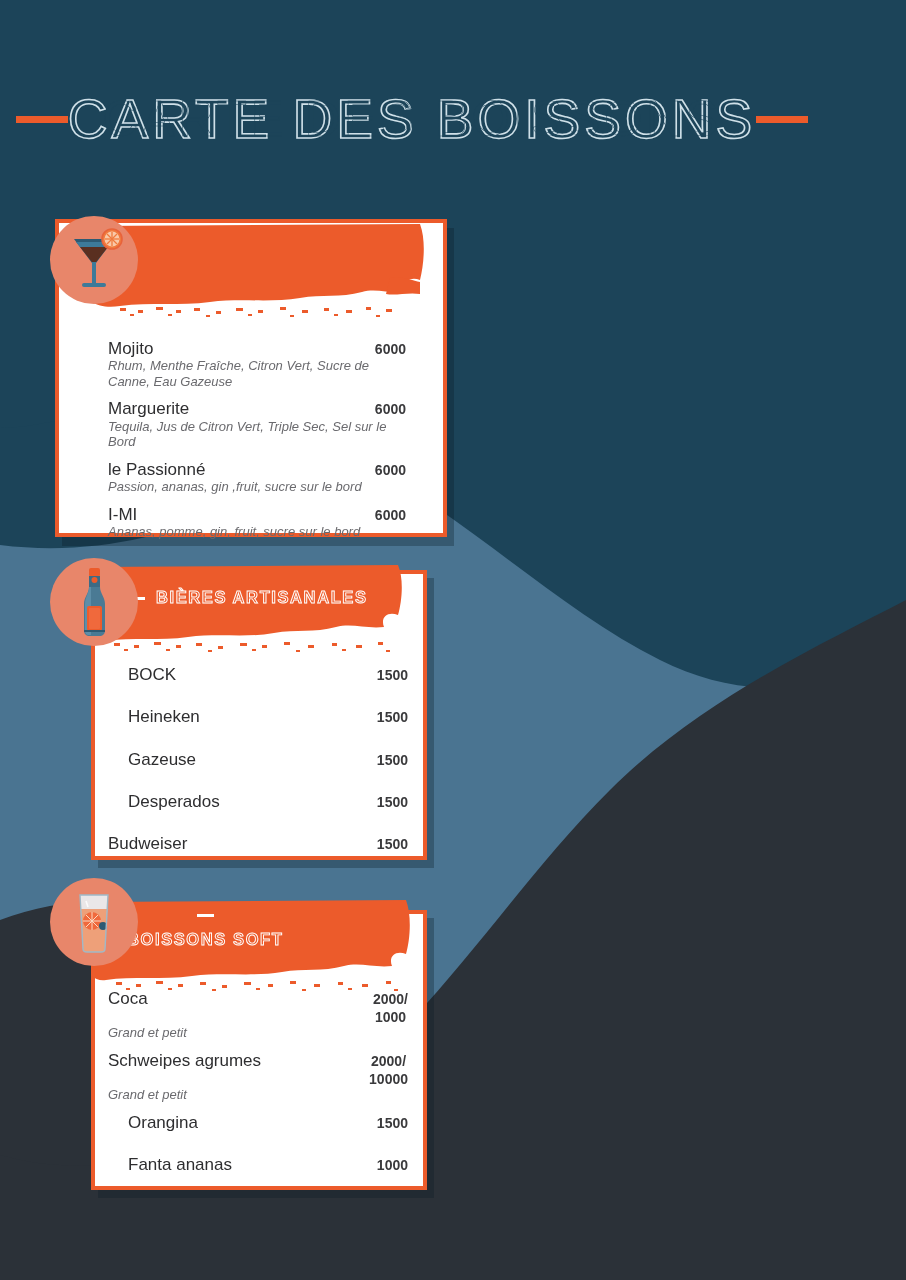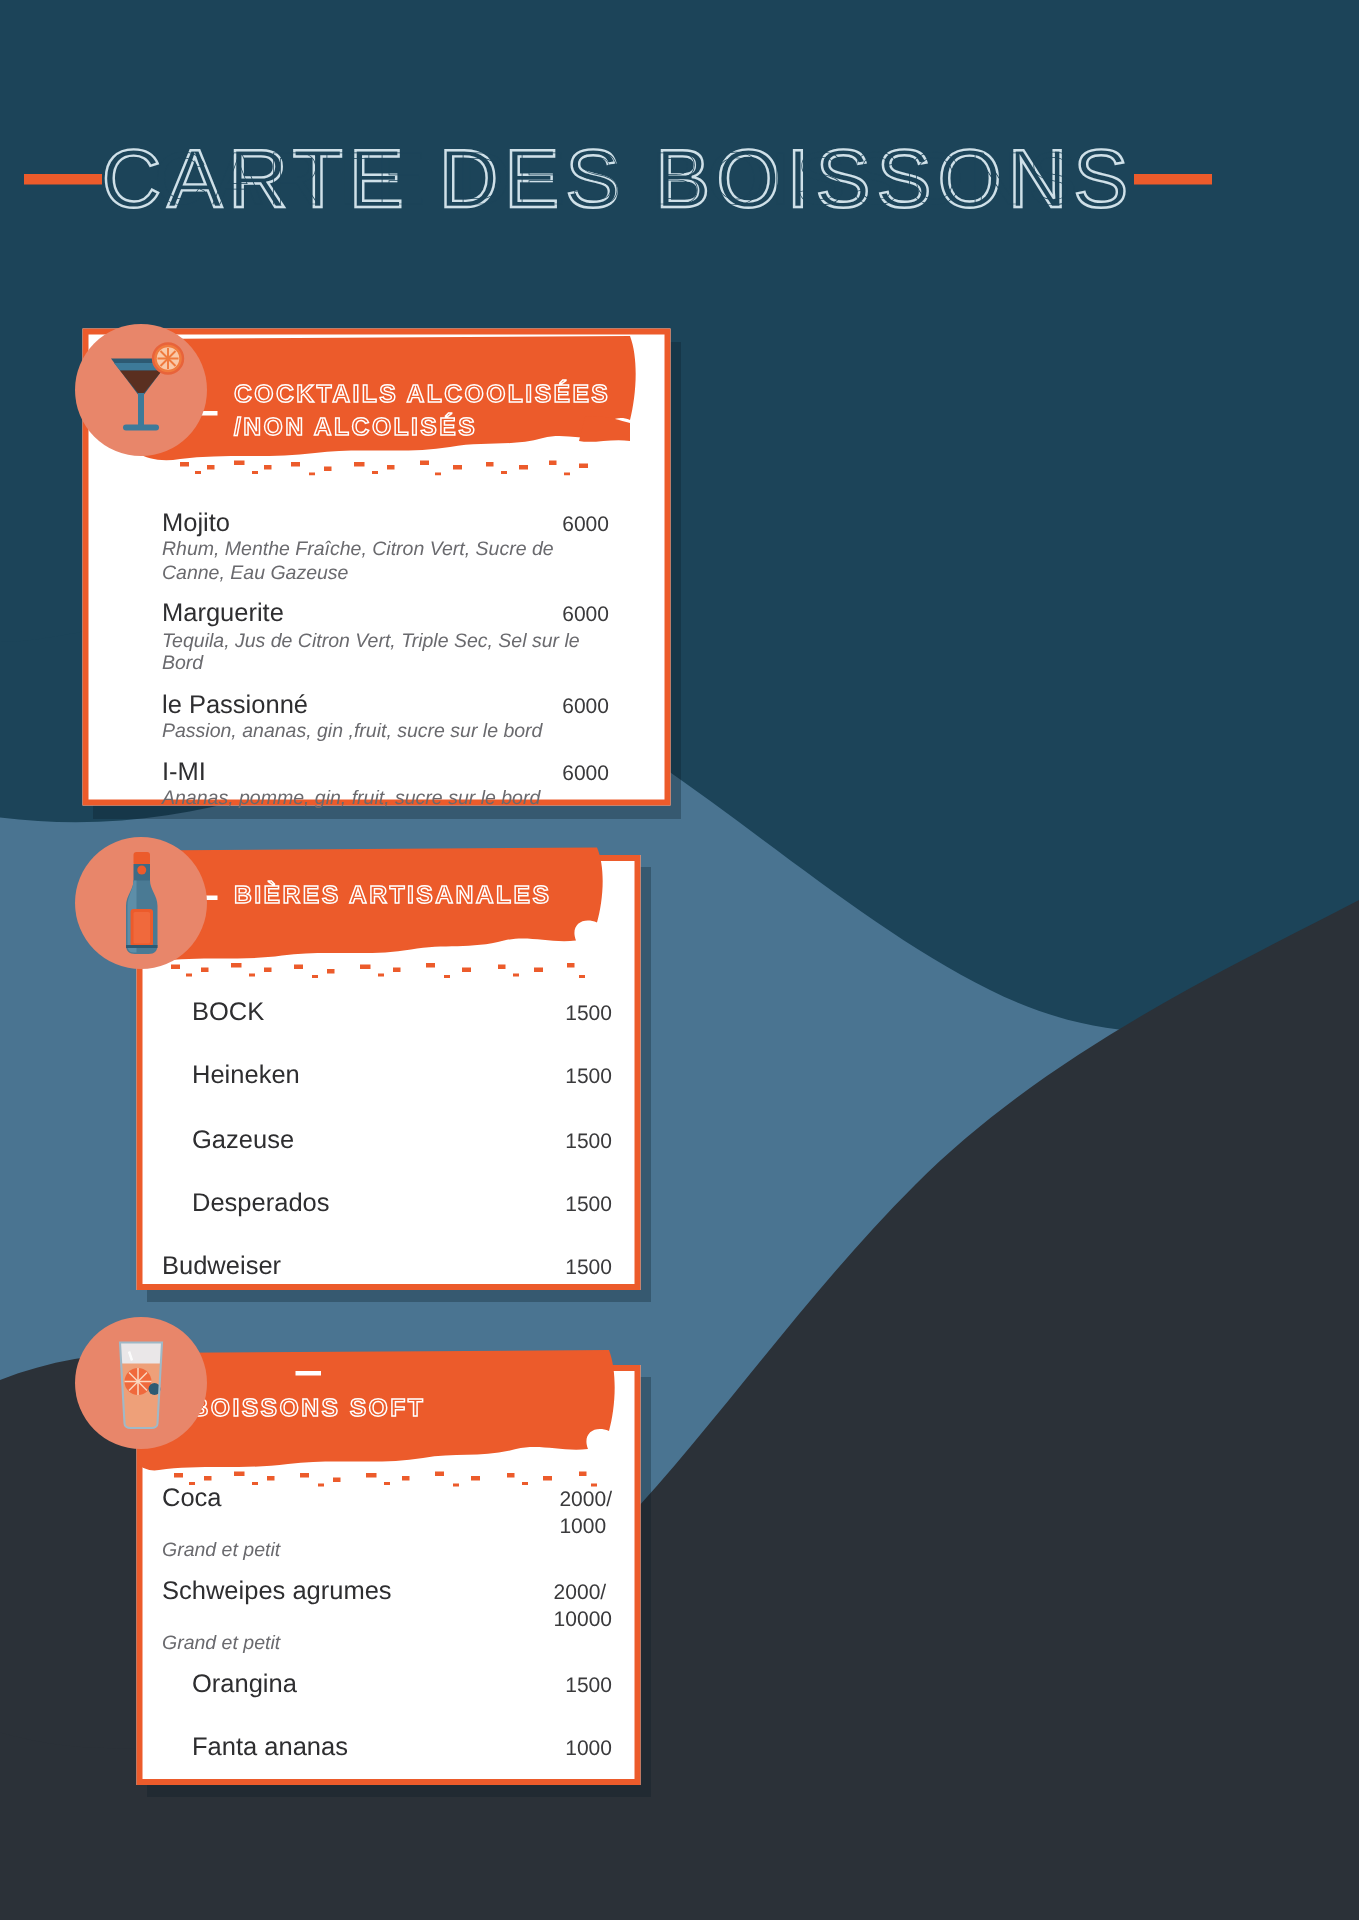--- a/index.html
+++ b/index.html
@@ -136,25 +136,26 @@
   .item-name {
     font-size:17px;
     color:#2e2e30;
     font-weight:400;
     line-height:1.25;
     font-family:"Liberation Sans", sans-serif;
   }
   .item-price {
     font-size:14px;
     color:#3a3a3c;
-    text-align:left;
+    text-align:center;
     line-height:1.3;
     white-space:pre-line;
     flex:none;
     font-family:"Liberation Sans", sans-serif;
+    font-weight:bold;
   }
   .item-desc {
     font-size:13px;
     font-style:italic;
     color:#6a6a6e;
     line-height:1.2;
     margin-top:-1px;
     font-family:"Liberation Sans", sans-serif;
   }
   .item-block { margin-bottom:9px; }
@@ -206,27 +207,20 @@
           <rect x="78" y="92" width="4" height="2"></rect>
         <rect x="116" y="93" width="4" height="2"></rect>
           <rect x="158" y="92" width="4" height="2"></rect>
         <rect x="200" y="93" width="4" height="2"></rect>
           <rect x="244" y="92" width="4" height="2"></rect>
         <rect x="286" y="93" width="4" height="2"></rect>
       </g>
     </svg>
   </div>
 
-  <div class="banner-label" style="left:128px; top:252px;">
-    <span class="sec-dash"></span>
-    <span class="sec-title">
-      <span>COCKTAILS ALCOOLISÉES</span>
-      <span class="l2">/NON ALCOLISÉS</span>
-    </span>
-  </div>
 
   <div class="icon-badge" style="left:50px; top:216px;">
     <svg width="64" height="70" viewBox="0 0 64 70">
       <path d="M12,14 L52,14 L34,38 L30,38 Z" fill="#2d5a73"></path>
       <path d="M14,17 L50,17 L46,22 L18,22 Z" fill="#3d7a99"></path>
       <path d="M18,22 L46,22 L34,37 L30,37 Z" fill="#5a2f20"></path>
       <rect x="30" y="37" width="4" height="22" fill="#3d7a99"></rect>
       <rect x="20" y="58" width="24" height="4" rx="2" fill="#3d7a99"></rect>
       <circle cx="50" cy="14" r="10" fill="#f07a3d"></circle>
       <circle cx="50" cy="14" r="7.5" fill="#f9c9a8"></circle>

